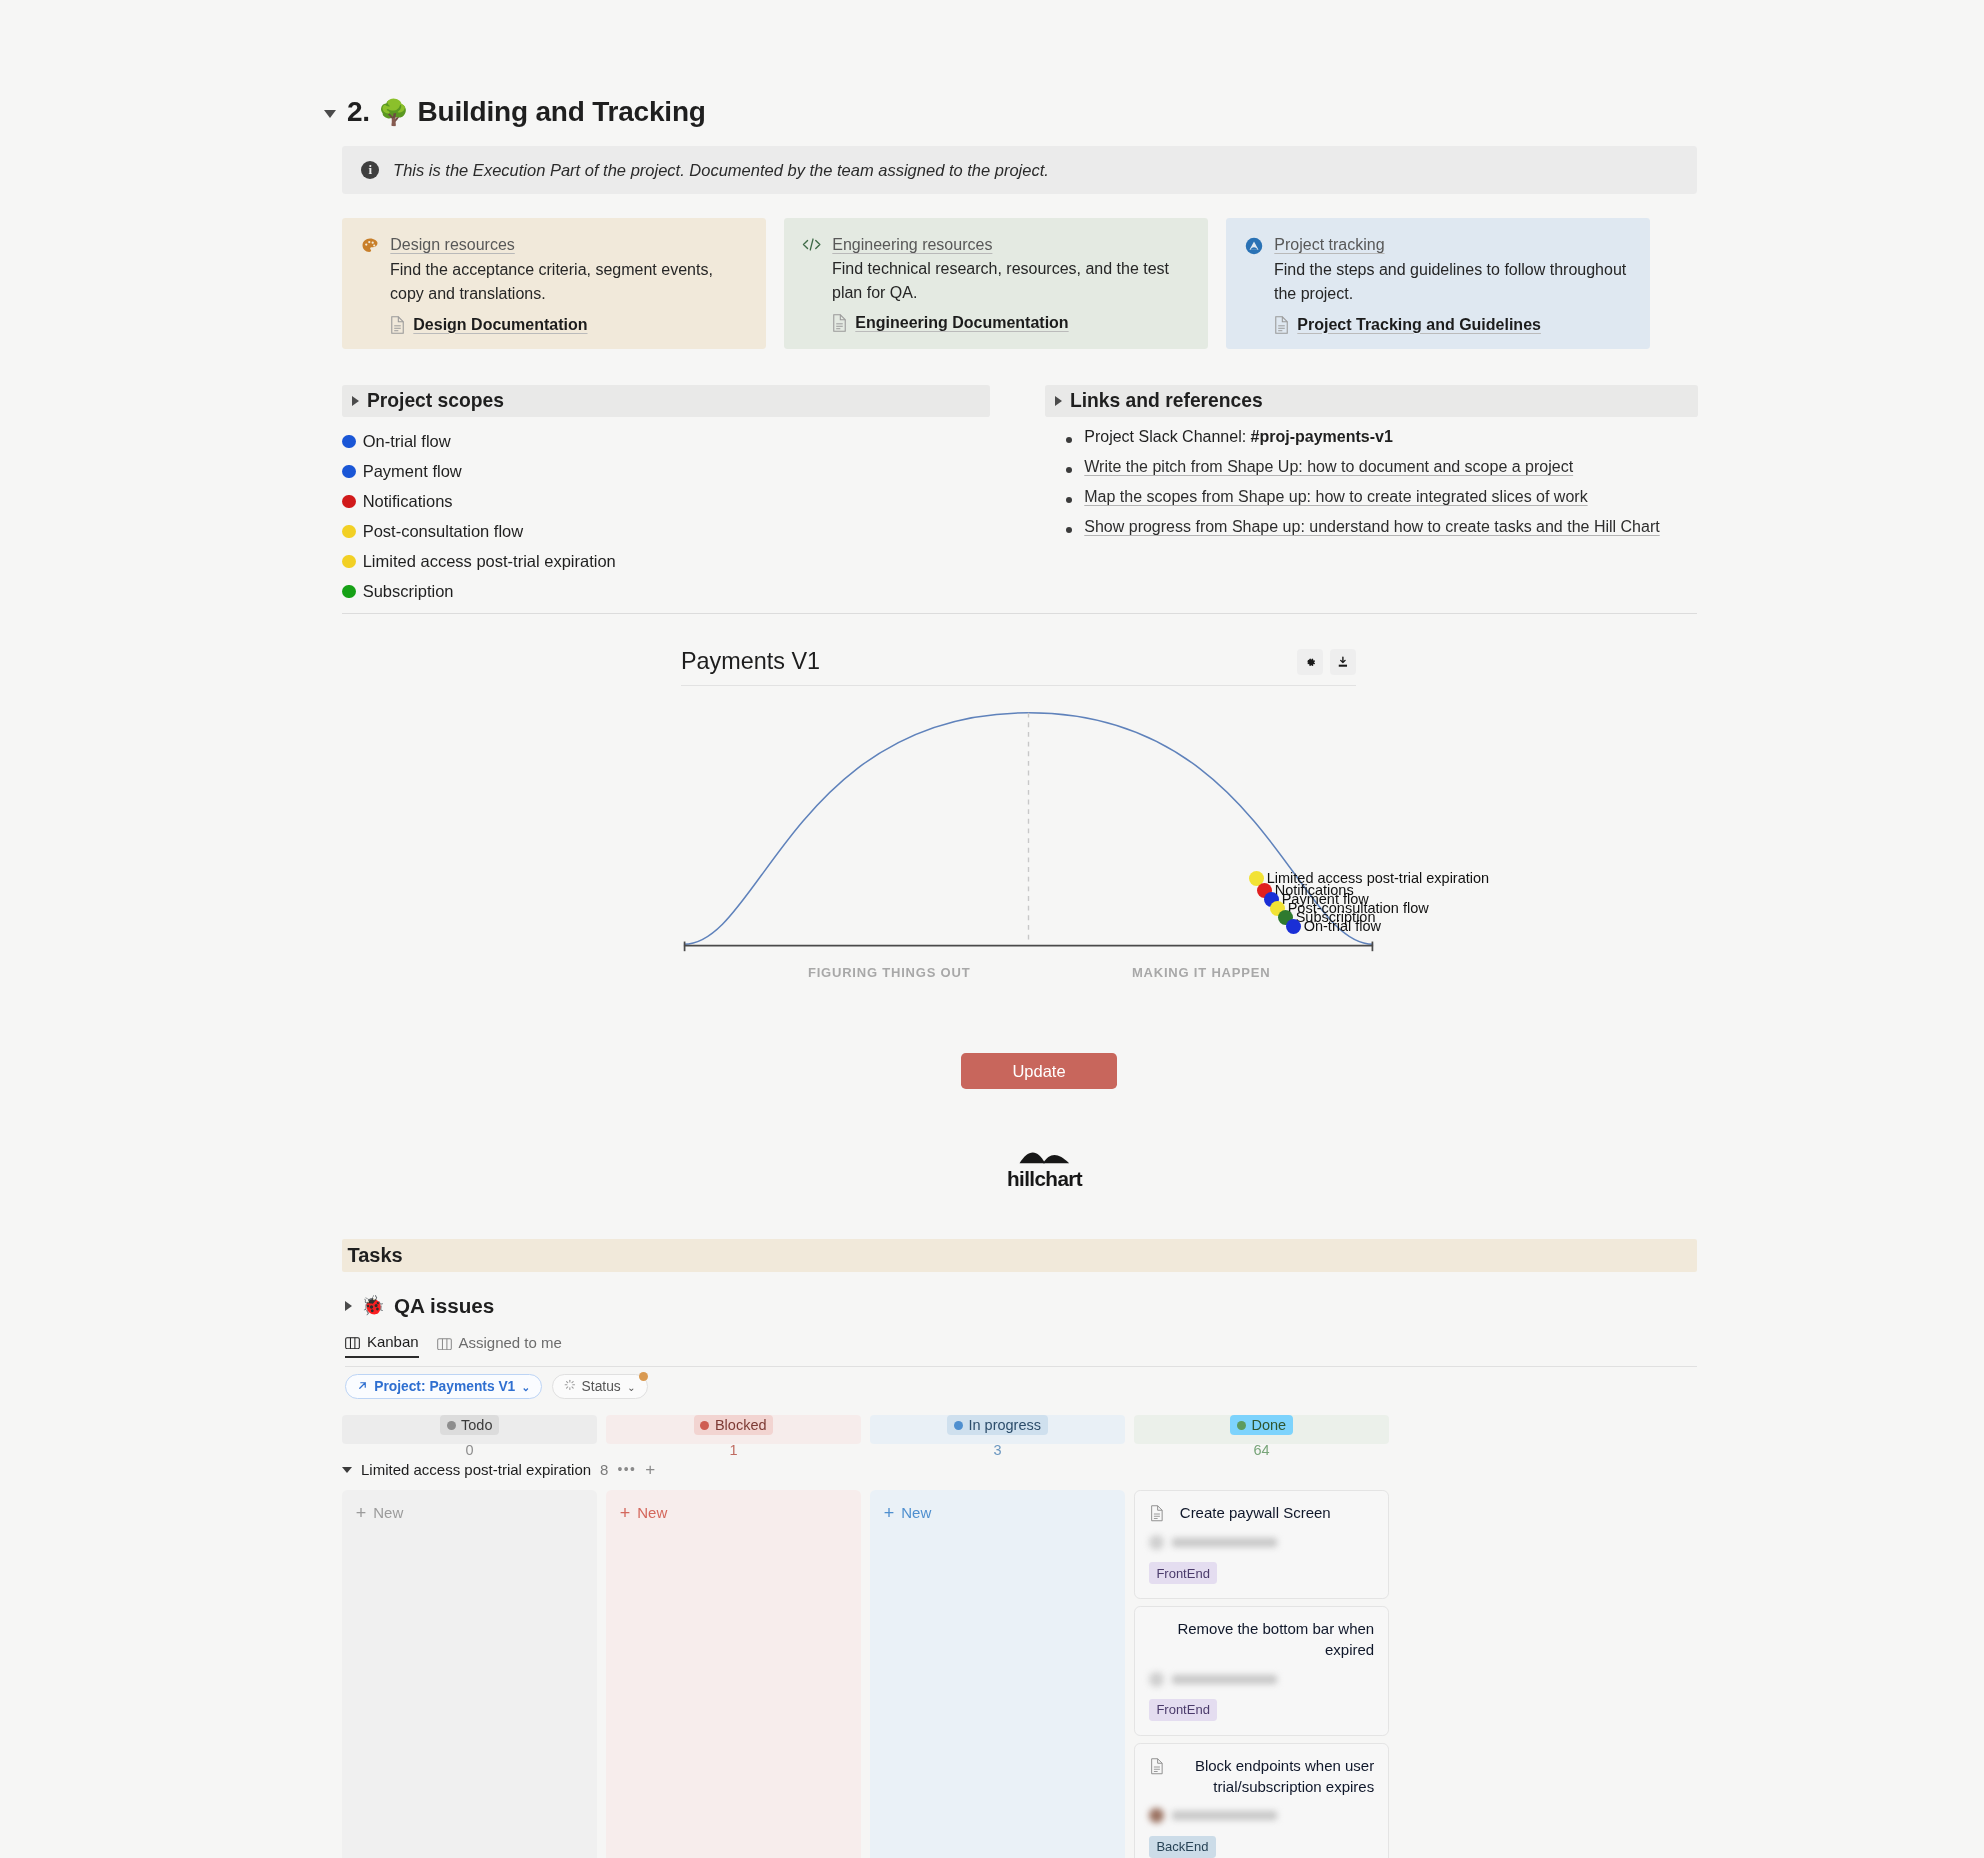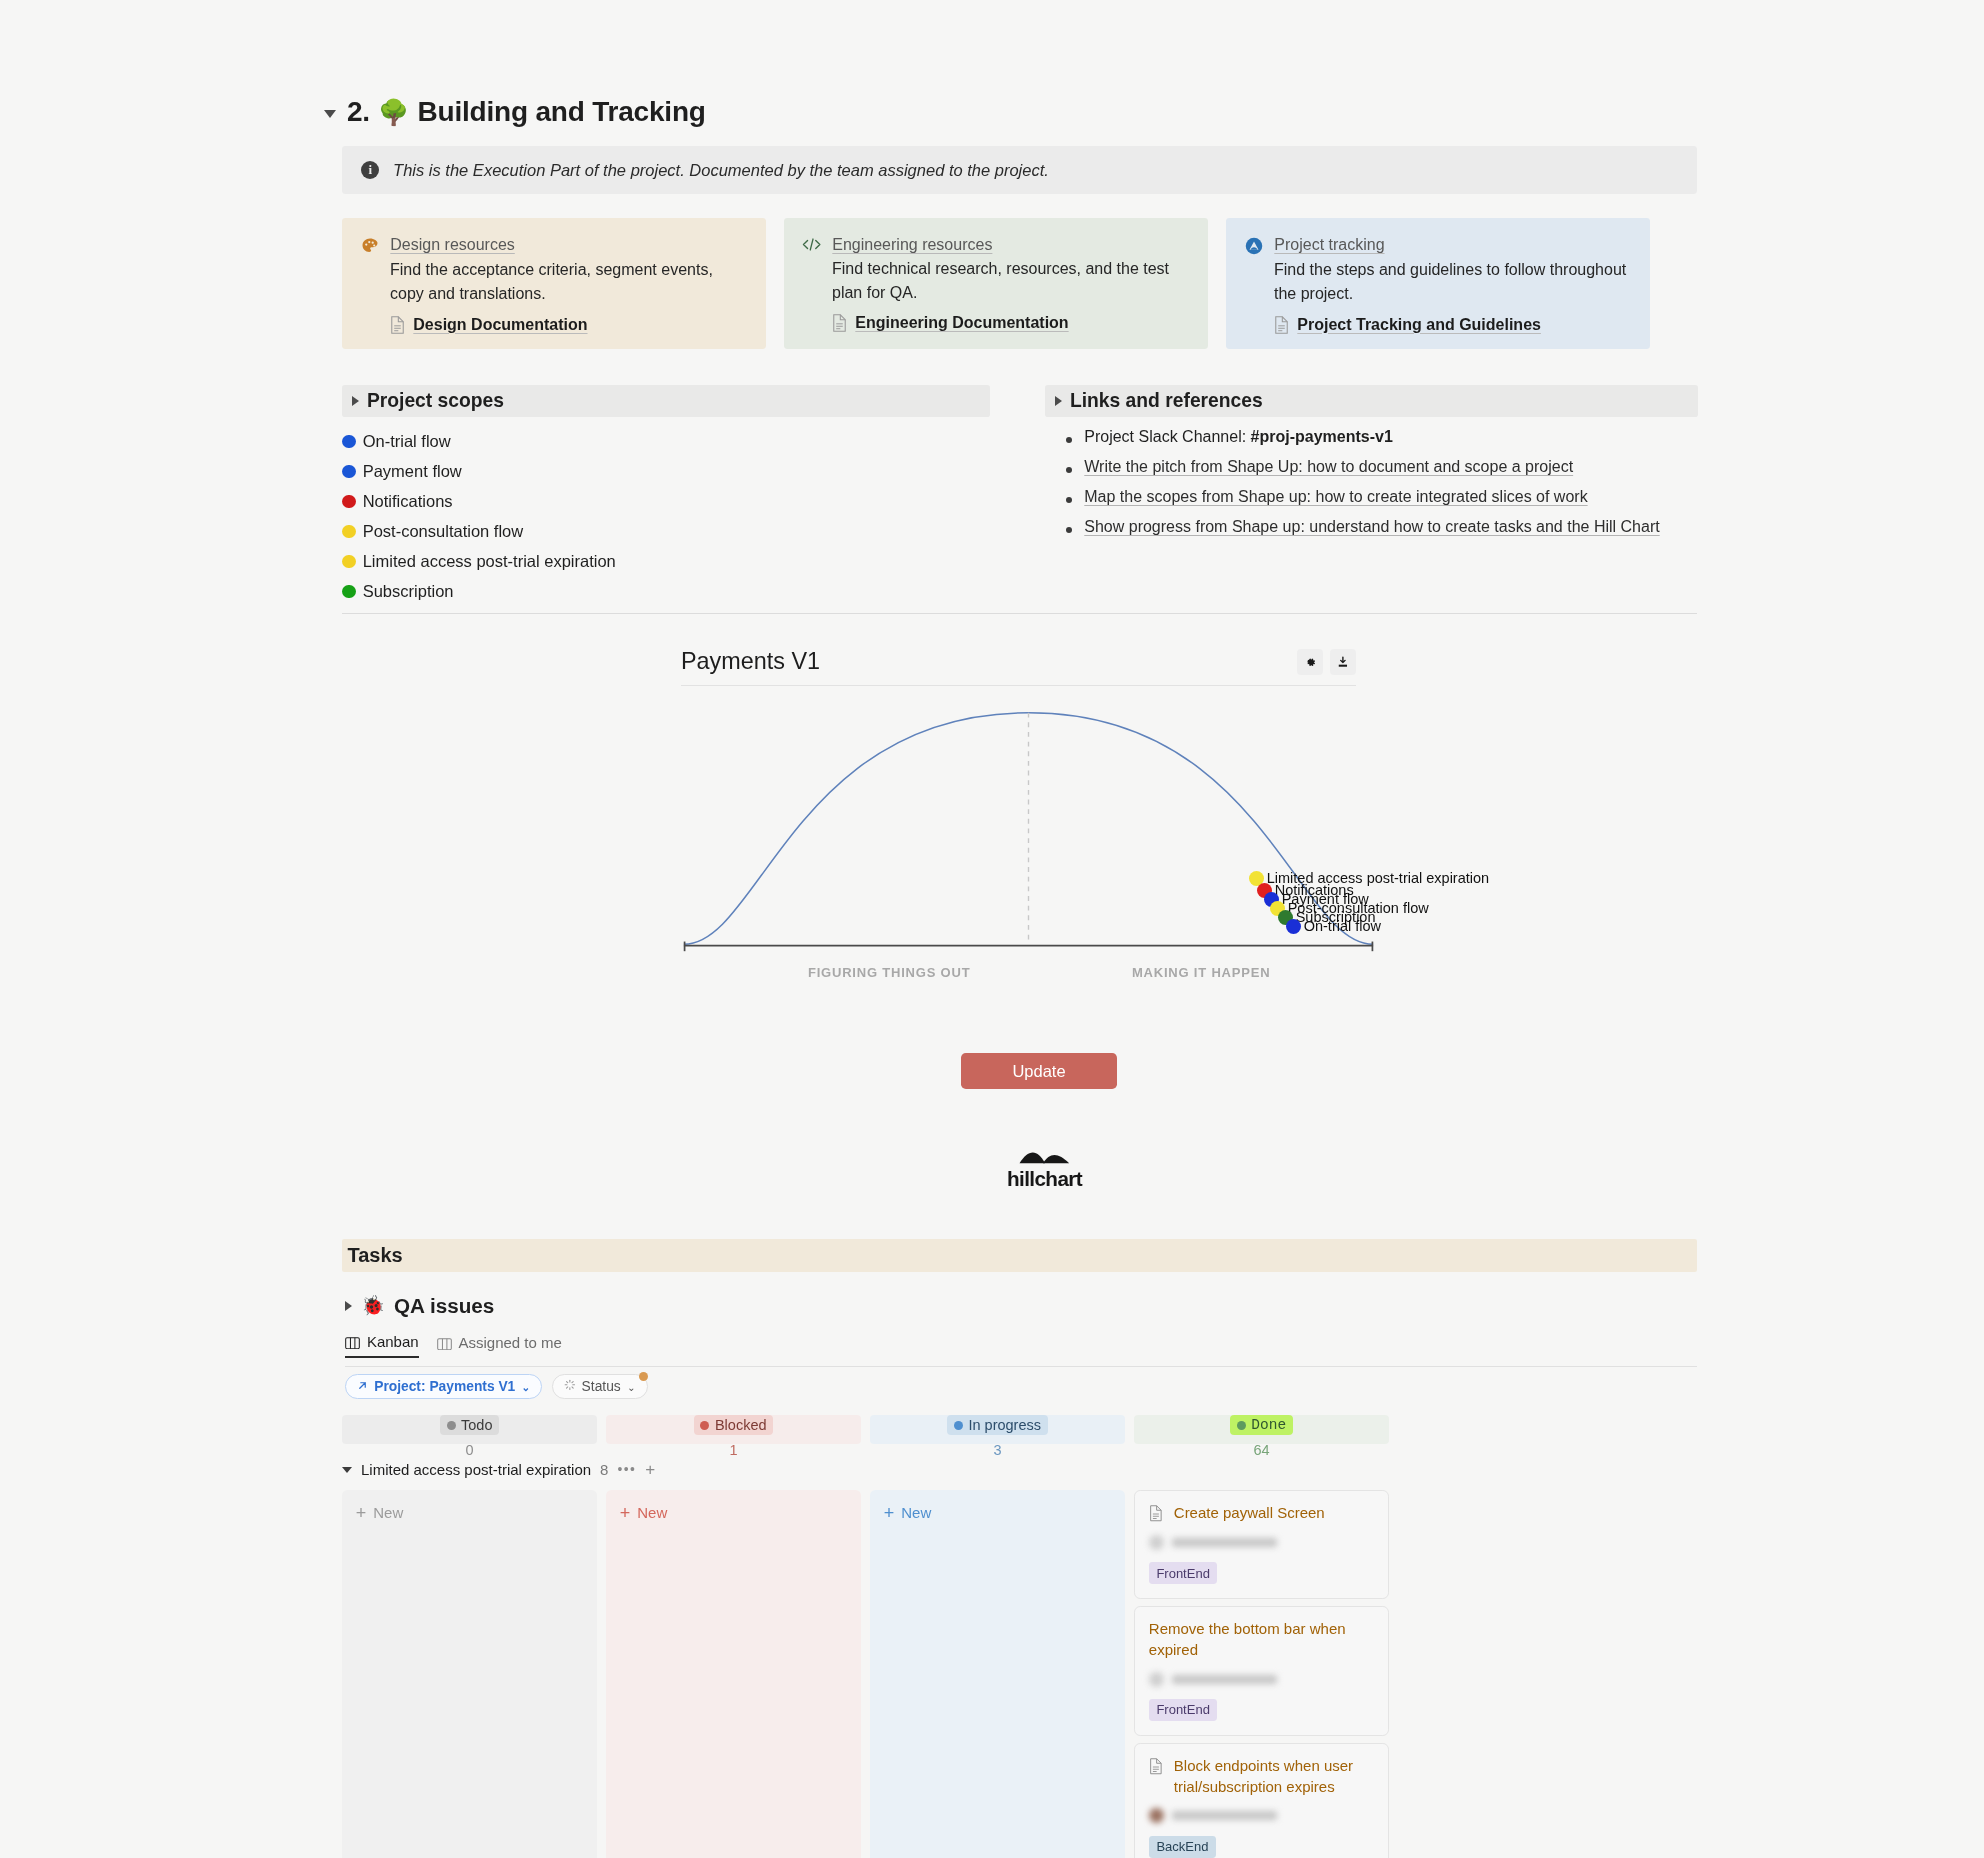--- a/index.html
+++ b/index.html
@@ -176,21 +176,21 @@
   .col.todo  .col-head { background: #ececec; }
   .col.todo  .pill { background: #dcdcdc; color: #3b3b3b; }
   .col.todo  .cnt { color: #8e8e8e; }
   .col.blocked .col-head { background: #f6eceb; }
   .col.blocked .pill { background: #f2d4d1; color: #7d3a34; }
   .col.blocked .cnt { color: #bf6a60; }
   .col.progress .col-head { background: #e9f0f6; }
   .col.progress .pill { background: #cfe0ee; color: #2c4d6b; }
   .col.progress .cnt { color: #6b97c0; }
   .col.done .col-head { background: #ebf0ea; }
-  .col.done .pill { background: #bef264; color: #2f5630; font-family: Liberation Mono, monospace; }
+  .col.done .pill { background: #7dd3fc; color: #2f5630; }
   .col.done .cnt { color: #78a579; }
   .sdot { width: 9px; height: 9px; border-radius: 50%; flex: none; }
 
   .group-row { position: absolute; left: 342px; top: 1461px; display: flex; align-items: center; gap: 9px; font-size: 15px; }
   .tri-sm { width: 0; height: 0; border-left: 5.5px solid transparent; border-right: 5.5px solid transparent; border-top: 6.9px solid #3b3b3b; }
   .grp-name { font-weight: 400; color: #1d1d1d; }
   .grp-cnt { color: #7a7a7a; }
   .dots-ico { color: #8a8a8a; letter-spacing: 1.4px; font-size: 13.8px; }
   .plus-ico { color: #8a8a8a; font-size: 17px; line-height: 1; }
 
@@ -203,21 +203,21 @@
   .new-btn { display: flex; align-items: center; gap: 6.9px; font-size: 15px; padding: 4.1px 13.8px; }
   .new-btn .p { font-size: 18px; line-height: 1; }
   .lane.todo .new-btn { color: #9b9b9b; }
   .lane.blocked .new-btn { color: #d4675c; }
   .lane.progress .new-btn { color: #4f8fcf; }
 
   .tcard {
     background: #f7f7f7; border: 0.7px solid #e4e4e4; border-radius: 6.2px;
     padding: 12.4px 13.8px 13.8px 13.8px; margin-bottom: 6.9px;
   }
-  .tcard-title { display: flex; gap: 10px; font-size: 15px; line-height: 1.38; color: #a16207; }
+  .tcard-title { display: flex; gap: 16px; font-size: 15px; line-height: 1.38; color: #0f172a; text-align: right; }
   .tcard-title .doc-ico { margin-top: 2.1px; }
   .assignee { display: flex; align-items: center; gap: 8.3px; margin-top: 11px; filter: blur(3.1px); }
   .av { width: 15px; height: 15px; border-radius: 50%; background: #cfcfcf; flex: none; }
   .av.brown { background: #9a7160; }
   .an { height: 9px; width: 105px; border-radius: 2.1px; background: #c6c6c6; }
   .tag {
     display: inline-block; margin-top: 12.4px; border-radius: 3.4px;
     padding: 3.4px 7.6px; font-size: 13px;
   }
   .tag.front { background: #e4ddf0; color: #4b3b6b; }

